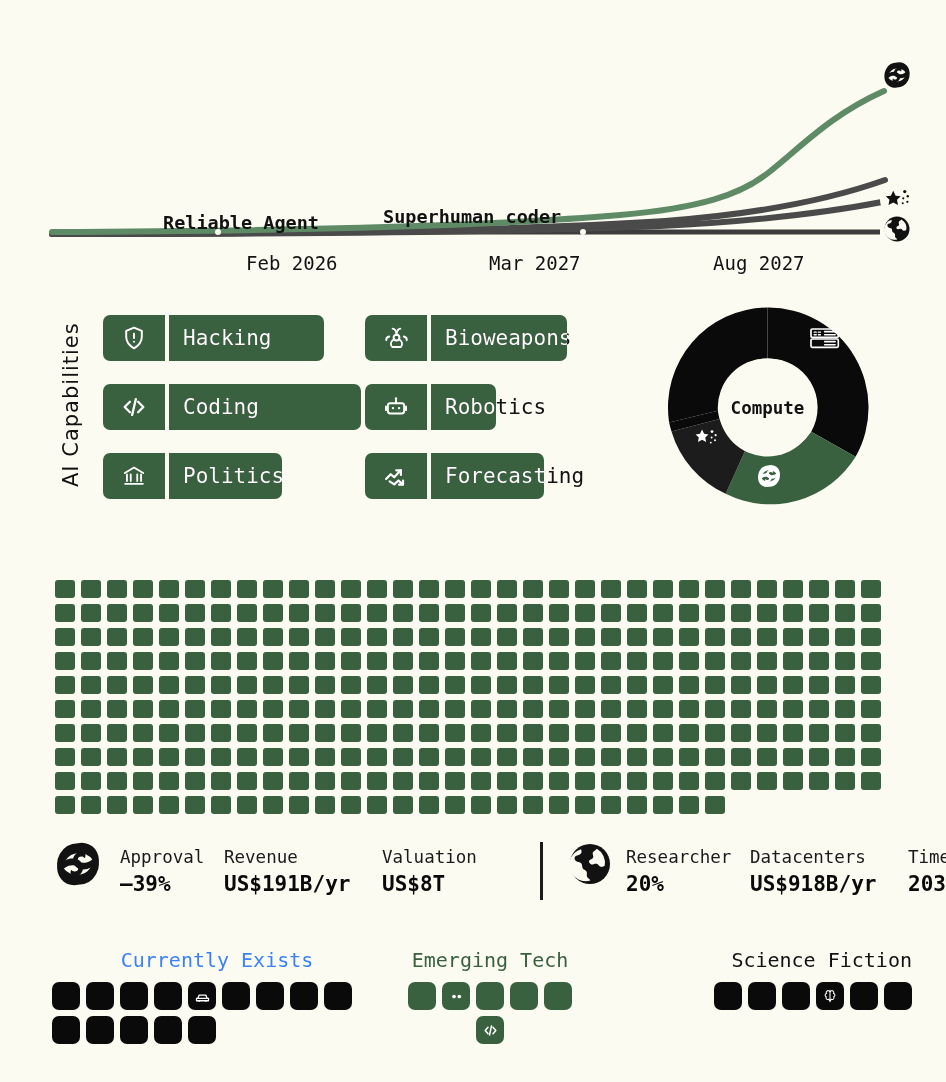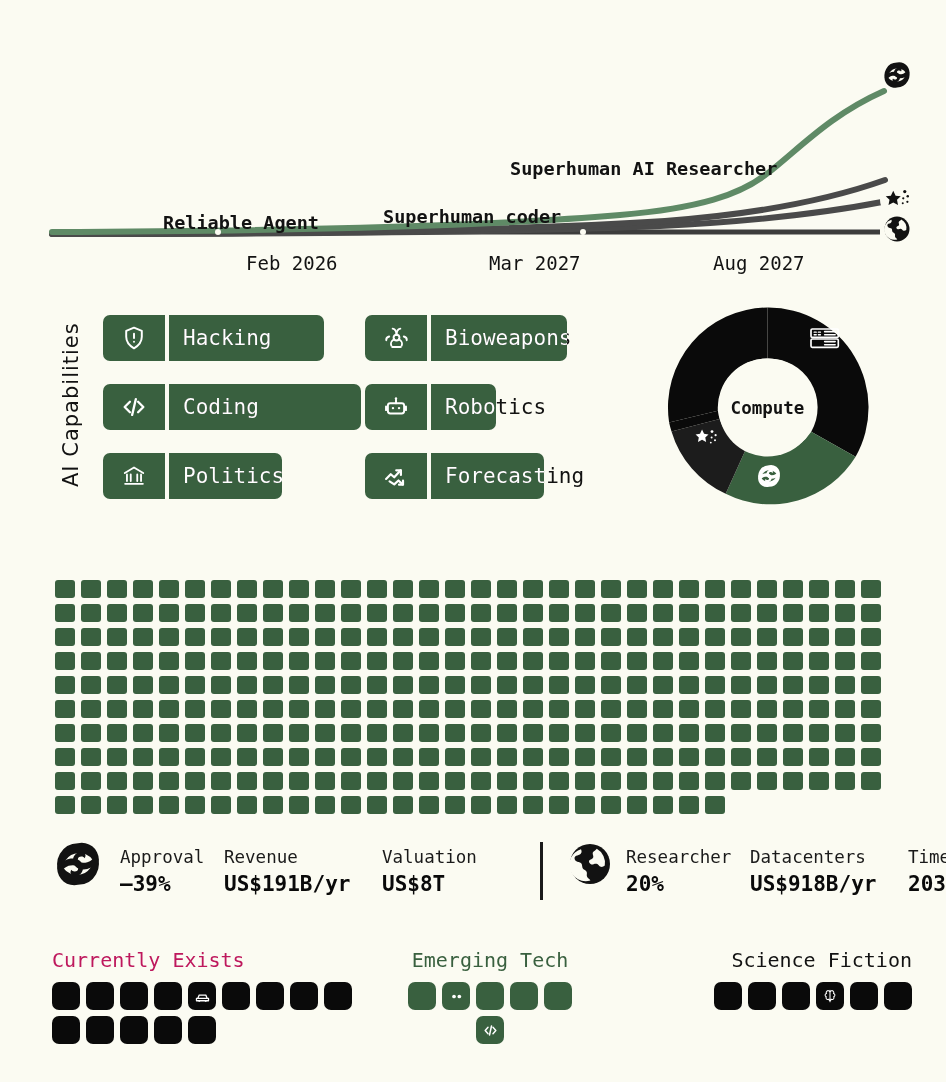--- a/index.html
+++ b/index.html
@@ -148,21 +148,20 @@
 
       <path d="M52,172 C260,171 480,167 620,155 C700,148 740,135 768,113 C800,88 830,55 884,31" stroke="#5f8a66" stroke-width="6" fill="none" stroke-linecap="round"></path>
 
       <circle cx="218" cy="172" r="3" fill="#fbfbf2"></circle>
       <circle cx="583" cy="172" r="3" fill="#fbfbf2"></circle>
       <circle cx="808" cy="122" r="3.5" fill="#fbfbf2"></circle>
     </svg>
 
     <div class="tl-label" style="left:163px; top:152px;">Reliable Agent</div>
     <div class="tl-label" style="left:383px; top:146px;">Superhuman coder</div>
-    <div class="tl-label" style="left:510px; top:98px;">Superhuman AI Researcher</div>
 
     <div class="tl-tick" style="left:246px; top:192px;">Feb 2026</div>
     <div class="tl-tick" style="left:489px; top:192px;">Mar 2027</div>
     <div class="tl-tick" style="left:713px; top:192px;">Aug 2027</div>
 
     <div class="tl-endicon" style="left:880px; top:-2px;">
       <svg width="30" height="30" viewBox="0 0 24 24">
         <path d="M12 2a10 10 0 0 0-8.5 15.2c.8-3 3.2-4.6 6-4.6 1.6 0 2.6.6 2.6 1.6 0 .9-.7 1.4-1.7 1.4-.8 0-1.3-.3-1.6-.8-.9 1.3-.3 3 1.7 3 2.3 0 3.9-1.8 3.9-4 0-2.6-2-4.4-5-4.4-1.3 0-2.5.3-3.5.9A8 8 0 0 1 20 12a8 8 0 0 1-1.2 4.2c1.8-1.8 3.2-4 3.2-6.4A8.2 8.2 0 0 0 12 2z" fill="#121212"></path>
         <path d="M12 22a10 10 0 0 0 8.5-15.2c-.8 3-3.2 4.6-6 4.6-1.6 0-2.6-.6-2.6-1.6 0-.9.7-1.4 1.7-1.4.8 0 1.3.3 1.6.8.9-1.3.3-3-1.7-3-2.3 0-3.9 1.8-3.9 4 0 2.6 2 4.4 5 4.4 1.3 0 2.5-.3 3.5-.9A8 8 0 0 1 4 12a8 8 0 0 1 1.2-4.2C3.4 9.6 2 11.8 2 14.2A8.2 8.2 0 0 0 12 22z" fill="#121212"></path>
       </svg>
@@ -702,21 +701,21 @@
       </div>
       <div class="stat-item" style="position:absolute; left:344px; top:8px;">
         <div class="stat-label">Timel:</div>
         <div class="stat-value">2031</div>
       </div>
     </div>
   </div>
 
   <div class="tech">
     <div class="tech-group" style="left:52px; width:330px;">
-      <div class="tech-title" style="text-align: left; color: #be185d;">Currently Exists</div>
+      <div class="tech-title" style="text-align: center; color: #3b82f6;">Currently Exists</div>
       <div class="tech-grid" id="tech-grid-0" style="justify-content:flex-start; width:316px;">
           <div class="tech-sq" style="background: rgb(10, 10, 10);"></div>
           <div class="tech-sq" style="background: rgb(10, 10, 10);"></div>
           <div class="tech-sq" style="background: rgb(10, 10, 10);"></div>
           <div class="tech-sq" style="background: rgb(10, 10, 10);"></div>
           <div class="tech-sq" style="background: rgb(10, 10, 10);">
             <svg width="17" height="17" viewBox="0 0 24 24" fill="none" stroke="#fff" stroke-width="1.8" stroke-linecap="round" stroke-linejoin="round">
               <path d="M3.5 14.5h17v3.5h-17z"></path>
               <path d="M5.5 14.5l1.8-4.6h9.4l1.8 4.6"></path>
               <circle cx="7.5" cy="18.2" r="1.3" fill="#fff" stroke="none"></circle>

